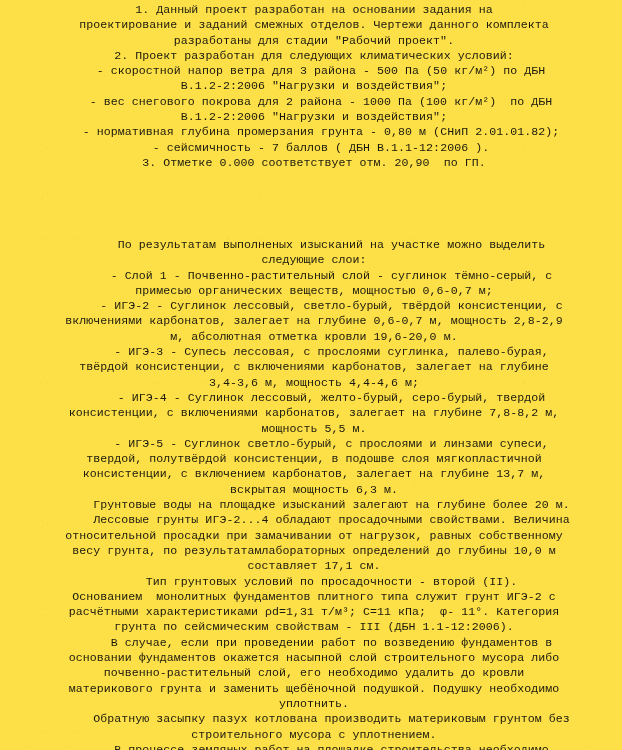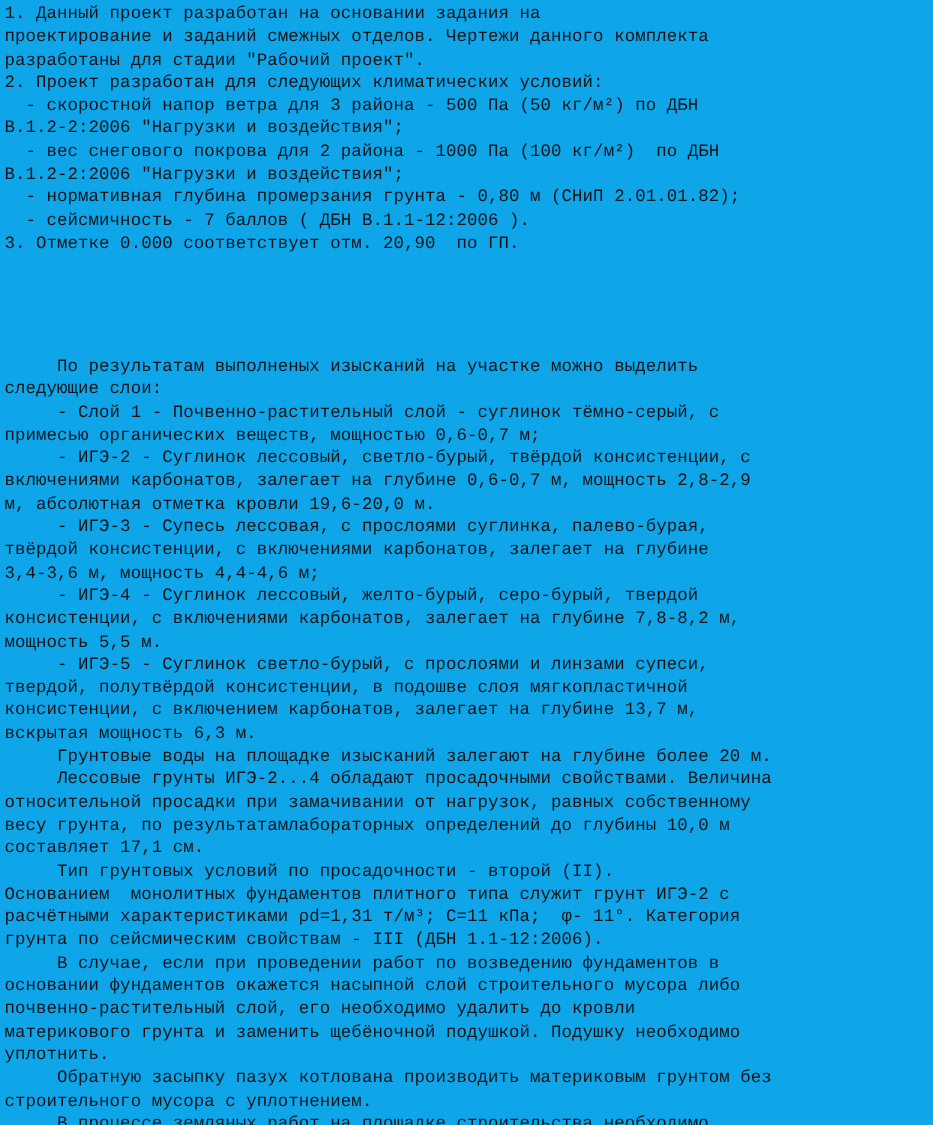--- a/index.html
+++ b/index.html
@@ -10,21 +10,22 @@
   body {
     width: 622px;
     height: 750px;
     overflow: hidden;
     font-family: "Liberation Mono", "DejaVu Sans Mono", monospace;
   }
   #page {
     position: relative;
     width: 622px;
     height: 750px;
-    background: #0ea5e9;
+    background: #fde047;
+    text-align: center;
   }
   
   .doc {
     position: absolute;
     left: 0;
     top: 0;
     width: 622px;
     color: #1c1c1c;
     font-family: "Liberation Mono", "DejaVu Sans Mono", monospace;
     font-size: 11.6px;

